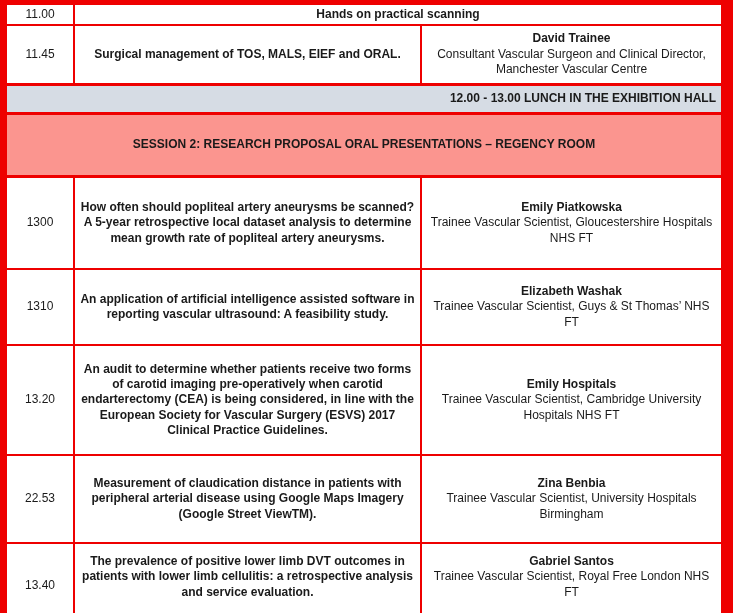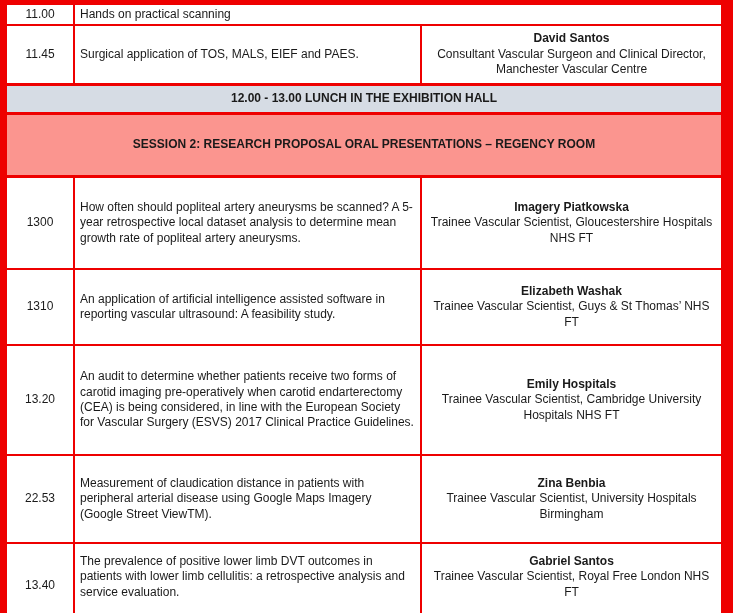--- a/index.html
+++ b/index.html
@@ -36,39 +36,40 @@
     font-size:12px;
     line-height:1.28;
     padding:2px 5px;
     overflow:hidden;
   }
   td.time{
     text-align:center;
     white-space:nowrap;
   }
   td.title{
-    text-align:left;
+    text-align:center;
+    font-weight:bold;
   }
   td.speaker{
     text-align:center;
     padding:2px 6px;
   }
   .speaker .name{font-weight:bold;}
   tr.banner td{
     text-align:center;
     font-weight:bold;
     border-top-width:3px;
     border-bottom-width:3px;
   }
   tr.banner-lunch td{background:var(--lunch-bg);}
   tr.banner-session td{background:var(--session-bg);}
   
   tr.row-0 td{height:19px;padding-top:0;padding-bottom:0;}
   tr.row-1 td{height:53px;}
-  tr.row-2 td{height:22px;}
+  tr.row-2 td{height:22px;text-align:right;}
   tr.row-3 td{height:56px;margin-top:42px;}
   tr.row-4 td{height:86px;}
   tr.row-5 td{height:70px;margin-top:48px;}
   tr.row-6 td{height:104px;}
   tr.row-7 td{height:82px;}
   tr.row-8 td{height:72px;padding-top:10px;vertical-align:top;}
   tr.row-8 td.time{vertical-align:middle;padding-top:2px;}
 </style>
 </head>
 <body>
@@ -82,40 +83,40 @@
     </colgroup>
 
     <tbody>
         <tr class="row-0">
       <td class="time">11.00</td>
       <td class="title" colspan="2">Hands on practical scanning</td>
     </tr>
 
     <tr class="row-1">
       <td class="time">11.45</td>
-      <td class="title">Surgical application of TOS, MALS, EIEF and PAES.</td>
+      <td class="title">Surgical management of TOS, MALS, EIEF and ORAL.</td>
       <td class="speaker">
-        <div class="name">David Santos</div>
+        <div class="name">David Trainee</div>
         <div class="aff">Consultant Vascular Surgeon and Clinical Director, Manchester Vascular Centre</div>
       </td>
     </tr>
 
     <tr class="banner banner-lunch row-2">
       <td colspan="3">12.00 - 13.00 LUNCH IN THE EXHIBITION HALL</td>
     </tr>
 
     <tr class="banner banner-session row-3">
       <td colspan="3">SESSION 2: RESEARCH PROPOSAL ORAL PRESENTATIONS – REGENCY ROOM</td>
     </tr>
 
     <tr class="row-4">
       <td class="time">1300</td>
       <td class="title">How often should popliteal artery aneurysms be scanned? A 5-year retrospective local dataset analysis to determine mean growth rate of popliteal artery aneurysms.</td>
       <td class="speaker">
-        <div class="name">Imagery Piatkowska</div>
+        <div class="name">Emily Piatkowska</div>
         <div class="aff">Trainee Vascular Scientist, Gloucestershire Hospitals NHS FT</div>
       </td>
     </tr>
 
     <tr class="row-5">
       <td class="time">1310</td>
       <td class="title">An application of artificial intelligence assisted software in reporting vascular ultrasound: A feasibility study.</td>
       <td class="speaker">
         <div class="name">Elizabeth Washak</div>
         <div class="aff">Trainee Vascular Scientist, Guys &amp; St Thomas’ NHS FT</div>

